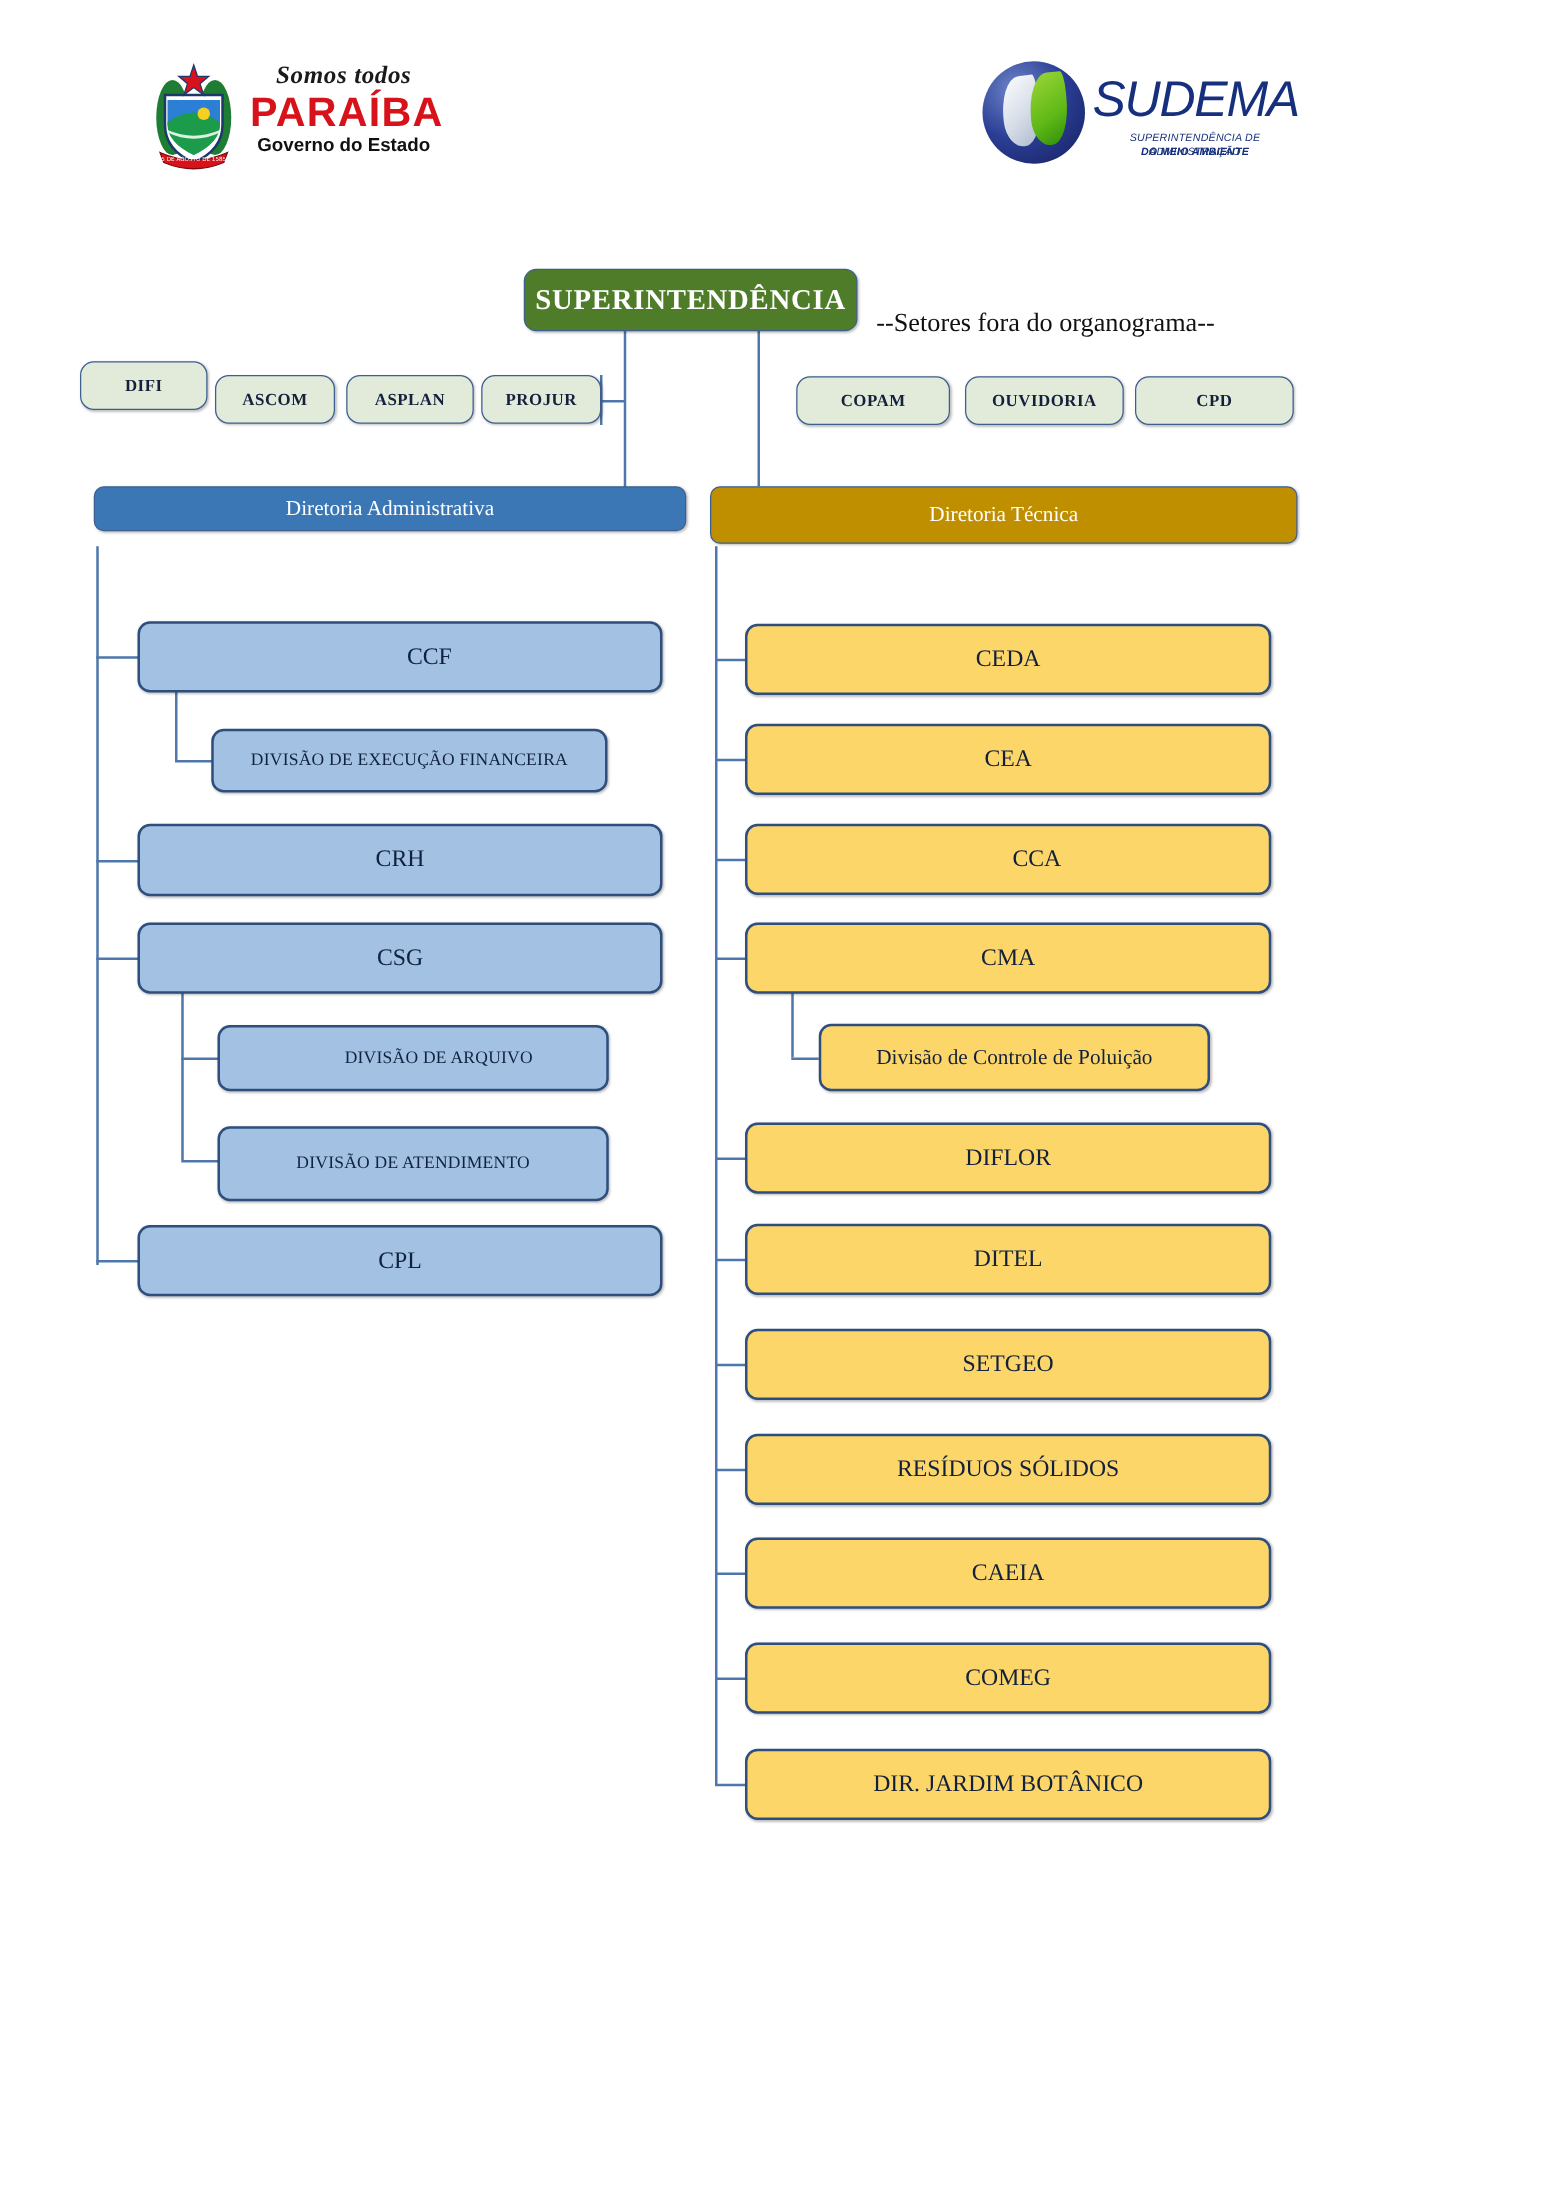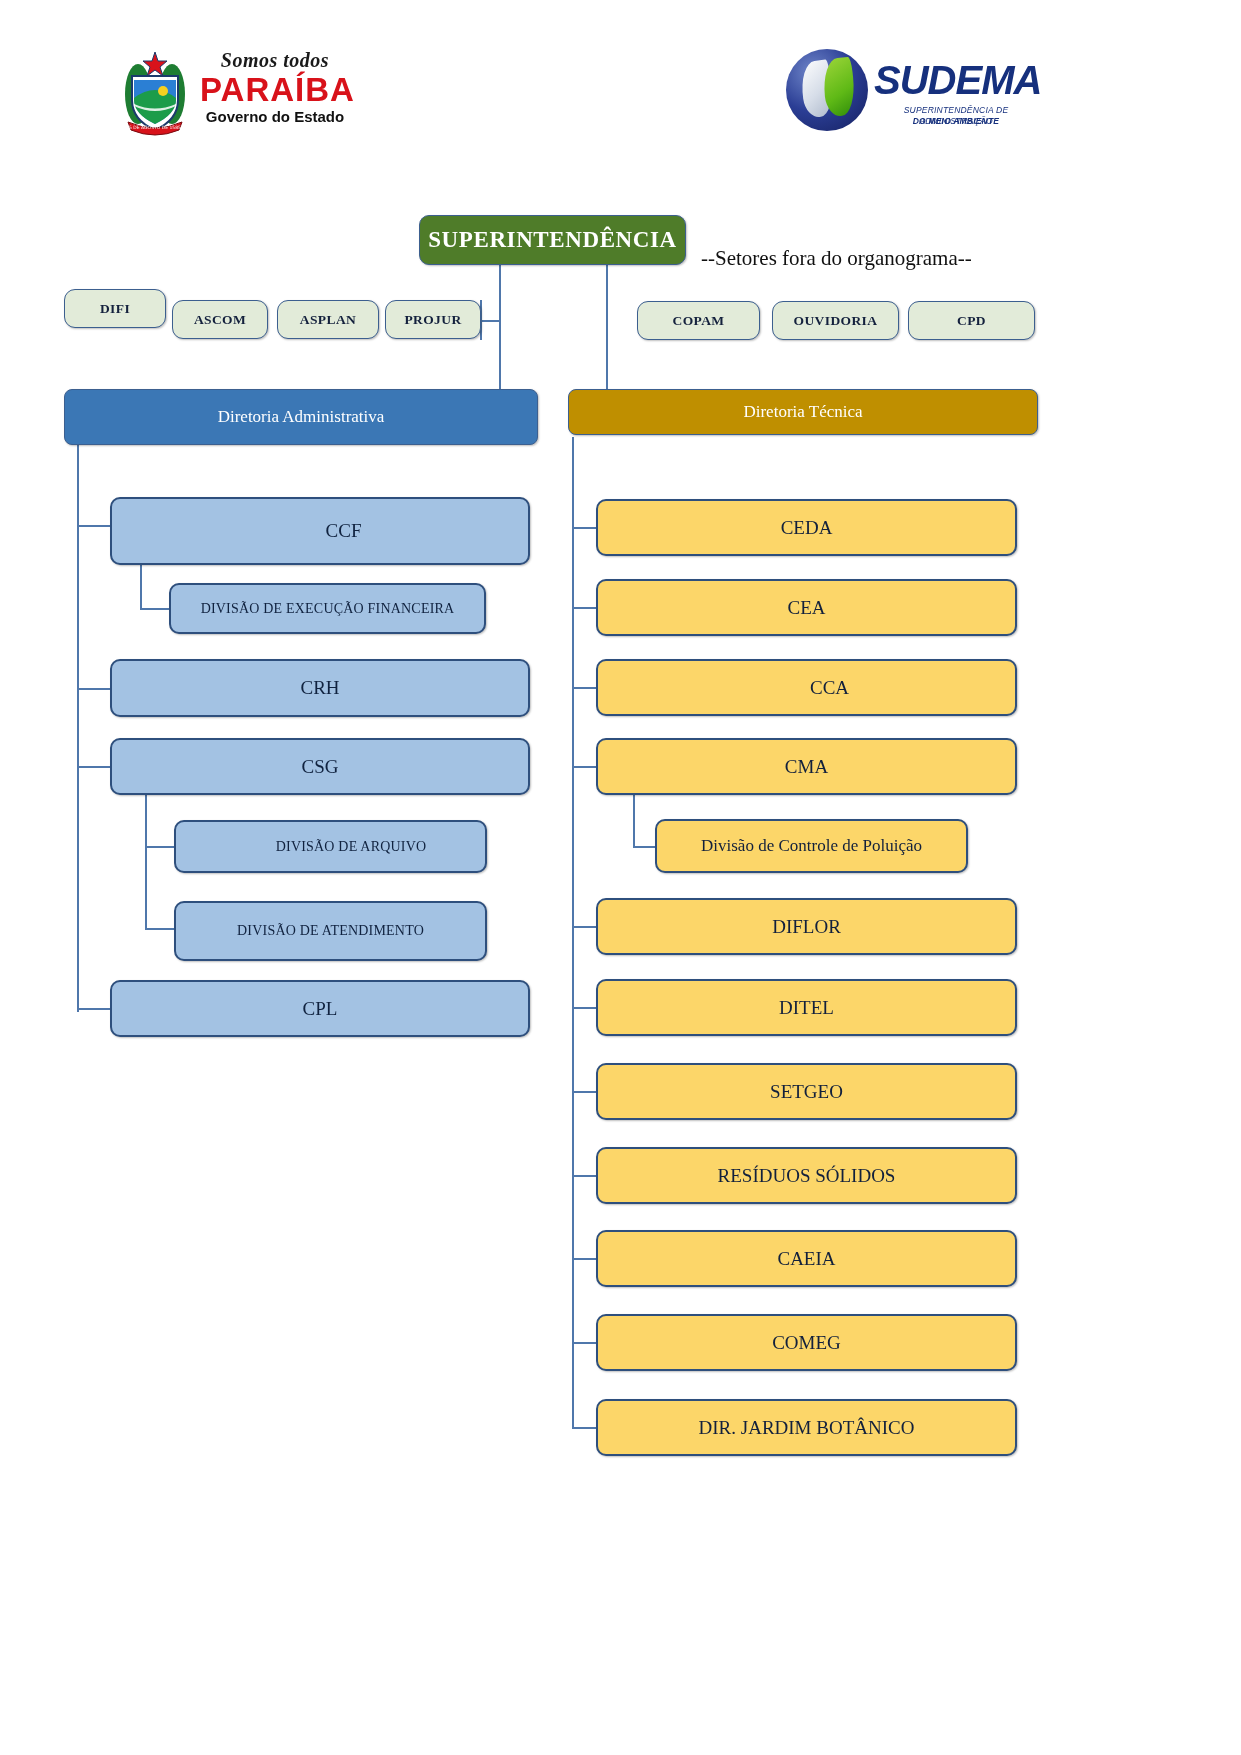--- a/index.html
+++ b/index.html
@@ -39,21 +39,21 @@
     transform: rotate(-8deg);
   }
   .sud-orb .leafg {
     position: absolute; left: 38px; top: 9px; width: 30px; height: 58px;
     background: linear-gradient(150deg,#9ed63a 0%,#5fb916 60%,#2e8b0a 100%);
     border-radius: 60% 12% 55% 50% / 70% 30% 70% 40%;
     transform: rotate(-6deg);
   }
   .sud-word {
     position: absolute; left: 88px; top: 14px;
-    font-family: "Liberation Sans", sans-serif; font-style: italic; font-weight: bold;
+    font-family: "Liberation Sans", sans-serif; font-style: italic; font-weight: normal;
     font-size: 40px; color: #16307d; letter-spacing: -1px; line-height: 42px;
   }
   .sud-sub1 {
     position: absolute; left: 90px; top: 60px; width: 160px; text-align: center;
     font-family: "Liberation Sans", sans-serif; font-weight: normal; font-style: italic;
     font-size: 8.5px; color: #16307d; line-height: 11px; letter-spacing: .2px;
   }
   .sud-sub2 {
     position: absolute; left: 90px; top: 71px; width: 160px; text-align: center;
     font-family: "Liberation Sans", sans-serif; font-weight: bold; font-style: italic;
@@ -182,24 +182,24 @@
 
   <div class="box box-small" style="left:64px; top:289px; width:102px; height:39px;">DIFI</div>
   <div class="box box-small" style="left:172px; top:300px; width:96px; height:39px;">ASCOM</div>
   <div class="box box-small" style="left:277px; top:300px; width:102px; height:39px;">ASPLAN</div>
   <div class="box box-small" style="left:385px; top:300px; width:96px; height:39px;">PROJUR</div>
 
   <div class="box box-small" style="left:637px; top:301px; width:123px; height:39px;">COPAM</div>
   <div class="box box-small" style="left:772px; top:301px; width:127px; height:39px;">OUVIDORIA</div>
   <div class="box box-small" style="left:908px; top:301px; width:127px; height:39px;">CPD</div>
 
-  <div class="box box-dir-adm" style="left:64px; top:389px; width:474px; height:56px;">Diretoria Administrativa</div>
+  <div class="box box-dir-adm" style="left:75px; top:389px; width:474px; height:36px;">Diretoria Administrativa</div>
   <div class="box box-dir-tec" style="left:568px; top:389px; width:470px; height:46px;">Diretoria Técnica</div>
 
-  <div class="box box-blue" style="left:110px; top:497px; width:420px; height:68px;padding-left:47px;">CCF</div>
+  <div class="box box-blue" style="left:110px; top:497px; width:420px; height:57px;padding-left:47px;">CCF</div>
   <div class="box box-blue" style="left:110px; top:659px; width:420px; height:58px;">CRH</div>
   <div class="box box-blue-sub" style="left:169px; top:583px; width:317px; height:51px;">DIVISÃO DE EXECUÇÃO FINANCEIRA</div>
   <div class="box box-blue" style="left:110px; top:738px; width:420px; height:57px;">CSG</div>
   <div class="box box-blue-sub" style="left:174px; top:820px; width:313px; height:53px;padding-left:41px;">DIVISÃO DE ARQUIVO</div>
   <div class="box box-blue-sub" style="left:174px; top:901px; width:313px; height:60px;">DIVISÃO DE ATENDIMENTO</div>
   <div class="box box-blue" style="left:110px; top:980px; width:420px; height:57px;">CPL</div>
 
   <div class="box box-yellow" style="left:596px; top:499px; width:421px; height:57px;">CEDA</div>
   <div class="box box-yellow" style="left:596px; top:579px; width:421px; height:57px;">CEA</div>
   <div class="box box-yellow" style="left:596px; top:659px; width:421px; height:57px;padding-left:46px;">CCA</div>

